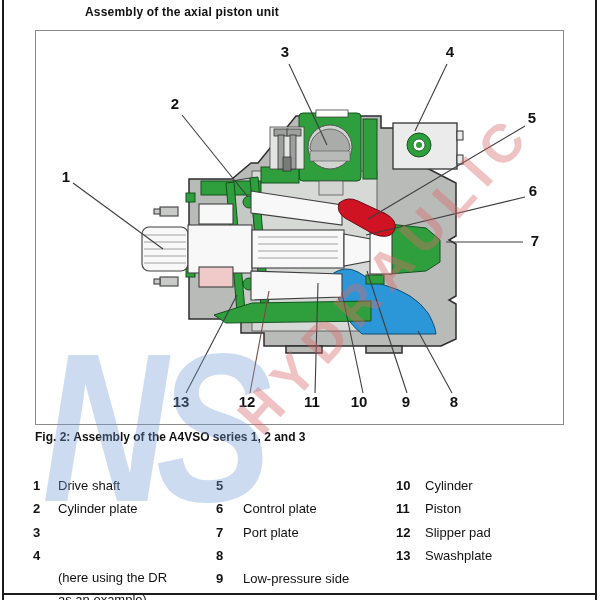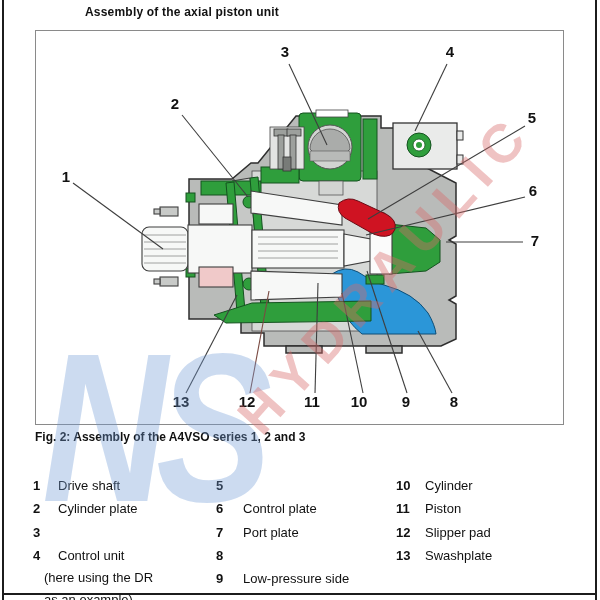--- a/index.html
+++ b/index.html
@@ -30,21 +30,21 @@
   .leg-col{position:absolute;top:474px;font-size:13px;line-height:23.3px;}
   .leg-col1{left:33px;}
   .leg-col2{left:216px;}
   .leg-col3{left:396px;}
   .leg-item{display:flex;white-space:nowrap;}
   .leg-num{font-weight:bold;flex:0 0 auto;}
   .leg-col1 .leg-num{width:25px;}
   .leg-col2 .leg-num{width:27px;}
   .leg-col3 .leg-num{width:29px;}
   .leg-sub{line-height:21.5px;white-space:nowrap;}
-  .leg-col1 .leg-sub{margin-left:11px;}
+  .leg-col1 .leg-sub{margin-left:25px;}
 
   .watermark-layer{position:absolute;left:0;top:0;width:536px;height:600px;
     pointer-events:none;z-index:30;}
   .wm-red{
     position:absolute;left:248px;top:394px;transform:rotate(-48deg);
     transform-origin:0 50%;font-size:54px;font-weight:bold;letter-spacing:10px;
     color:#d96a6a;opacity:0.40;white-space:nowrap;
   }
   .wm-blue{
     position:absolute;left:42px;top:322px;font-size:212px;font-weight:bold;
@@ -199,21 +199,20 @@
   </div>
   <div class="leg-item">
     <span class="leg-num">2</span>
     <span class="leg-label">Cylinder plate</span>
   </div>
   <div class="leg-item">
     <span class="leg-num">3</span>
   </div>
   <div class="leg-item">
     <span class="leg-num">4</span>
-    <span class="leg-label">Control unit</span>
   </div>
   <div class="leg-sub">(here using the DR</div>
   <div class="leg-sub">as an example)</div>
 </div>
 
 <div class="leg-col leg-col2">
   <div class="leg-item">
     <span class="leg-num">5</span>
   </div>
   <div class="leg-item">

